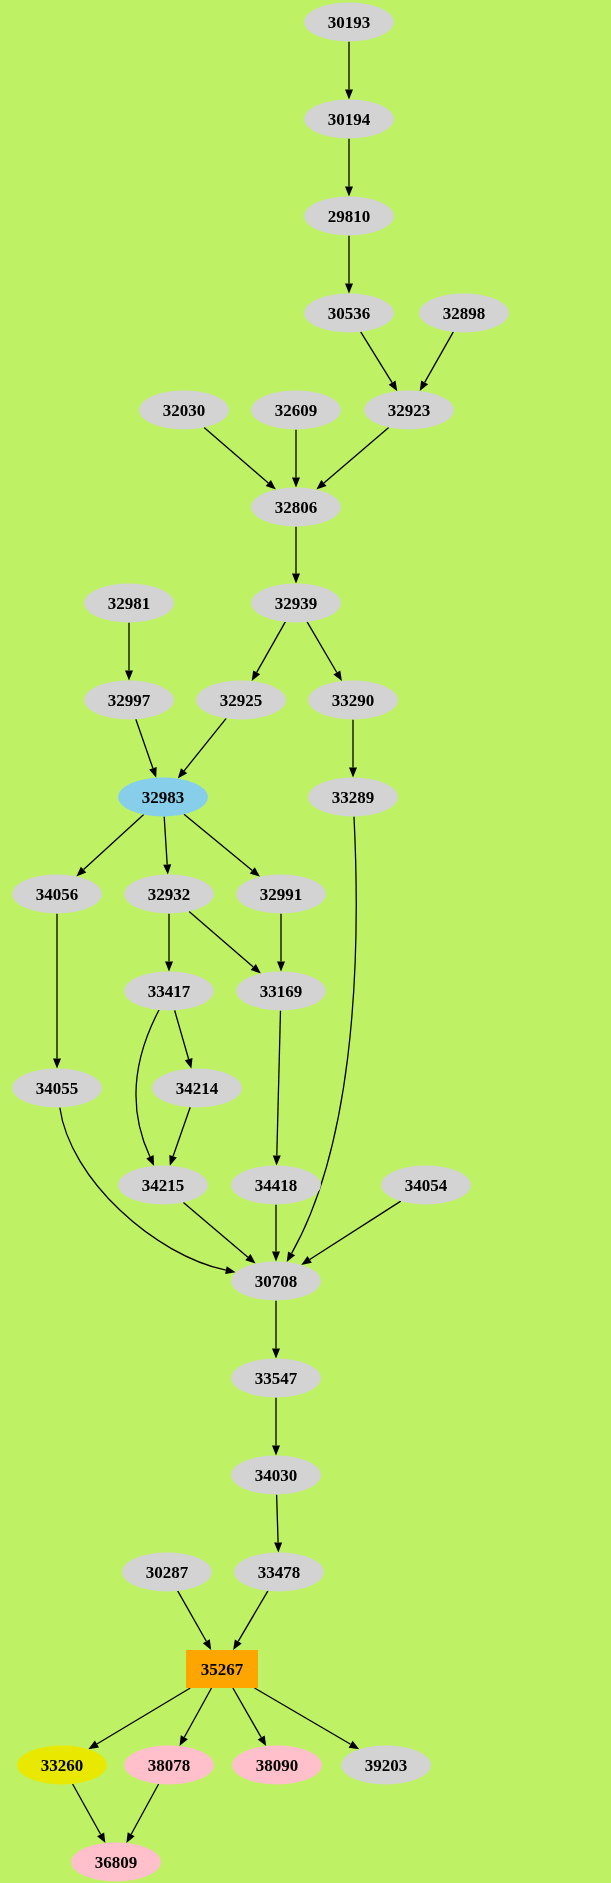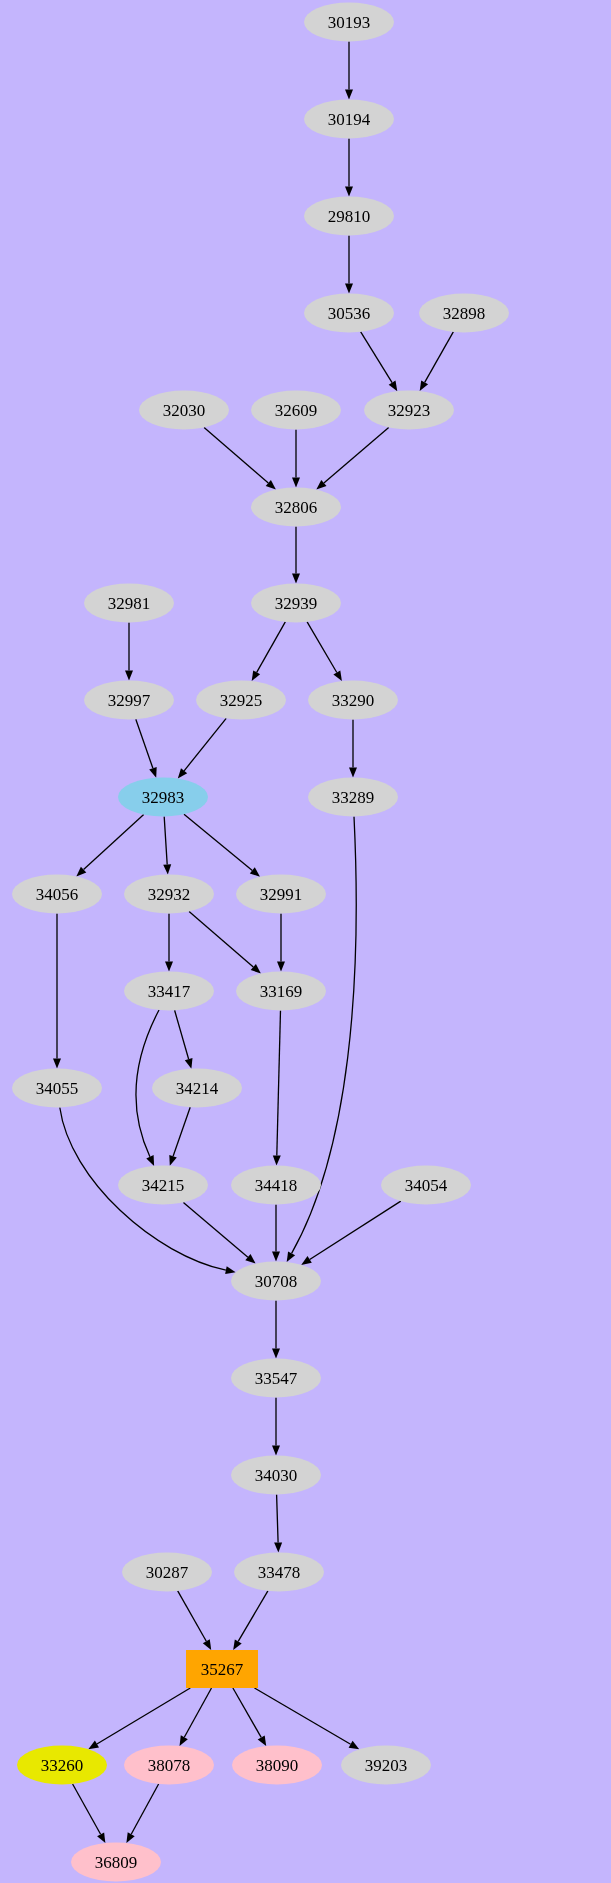--- a/index.html
+++ b/index.html
@@ -3,22 +3,23 @@
 <meta charset="utf-8">
 <style>
   html, body {
     margin: 0;
     padding: 0;
     background: #ffffff;
   }
   #graph-wrap {
     width: 611px;
     height: 1883px;
-    background: #c4b5fd;
+    background: #bef264;
     position: relative;
+    font-weight: bold;
   }
   svg {
     display: block;
   }
   text.node-label {
     font-family: "Liberation Serif", "DejaVu Serif", serif;
     font-size: 17px;
     fill: #000000;
   }
 </style>

